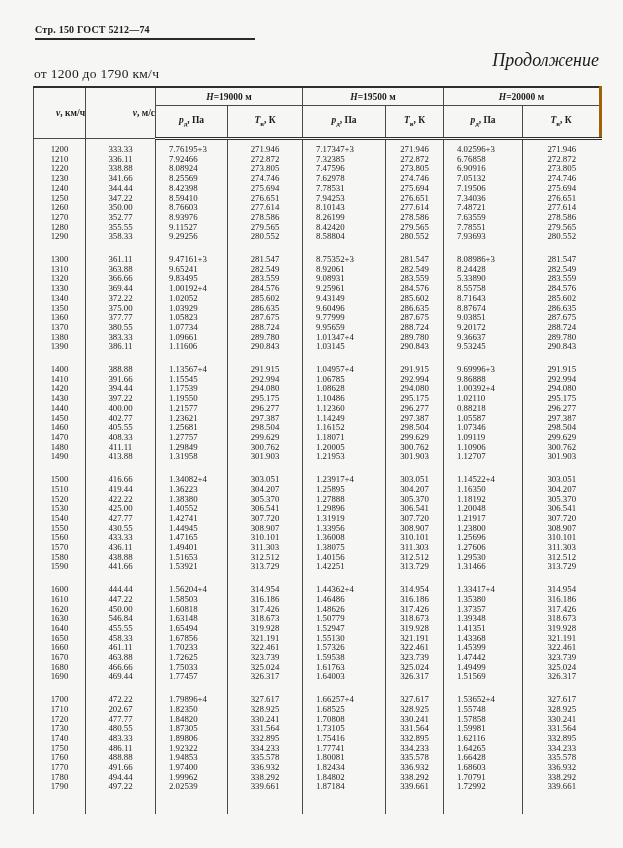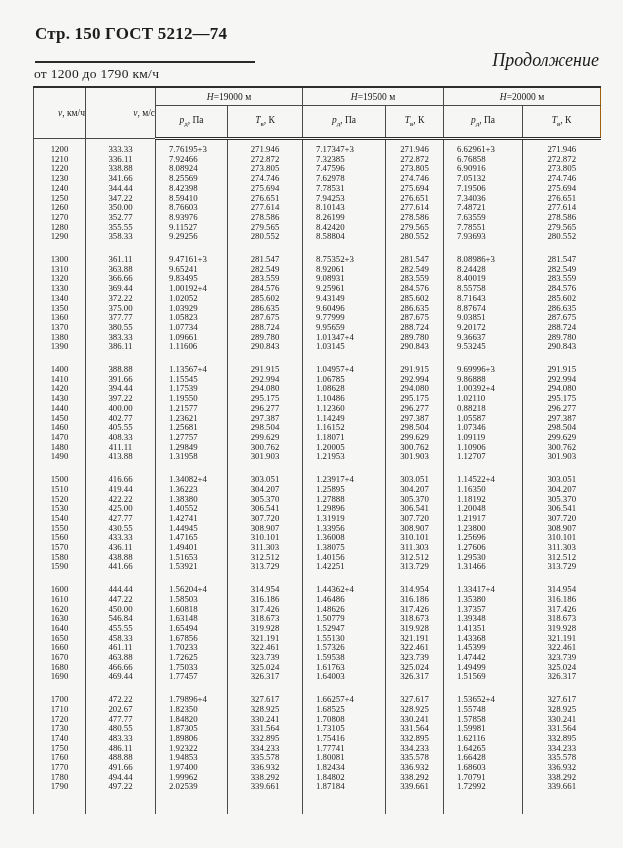--- a/index.html
+++ b/index.html
@@ -6,45 +6,45 @@
   body{
     width:623px;height:848px;
     background:#f6f6f4;
     font-family:"Liberation Serif", serif;
     color:#1c1c1c;
     position:relative;
     overflow:hidden;
   }
   .doc-header{
     position:absolute;left:35px;top:24px;
-    font-weight:bold;font-size:17px;letter-spacing:.2px;
+    font-weight:bold;font-size:10px;letter-spacing:.2px;
     border-bottom:2px solid #2a2a2a;
-    padding-bottom:17px;width:220px;
+    padding-bottom:3px;width:220px;
   }
   .continuation{
     position:absolute;right:24px;top:50px;
     font-style:italic;font-size:18px;font-family:Liberation Serif, serif;
   }
   .range-title{
     position:absolute;left:34px;top:66px;
     font-size:13.5px;letter-spacing:.3px;
   }
   table{
     position:absolute;left:33px;top:86px;width:567px;
     border-collapse:collapse;table-layout:fixed;
     border-top:2px solid #2e2e2e;
   }
   col.c1{width:52px}col.c2{width:70px}col.c3{width:72px}col.c4{width:75px}
   col.c5{width:83px}col.c6{width:58px}col.c7{width:79px}col.c8{width:78px}
   th{
-    font-weight:normal;font-size:9.5px;
+    font-weight:bold;font-size:9.5px;
     border-left:1px solid #4a4a4a;
     text-align:center;vertical-align:middle;padding:0;
   }
-  th.last, td.last-head{border-right:1px solid #a16207;}
+  th.last, td.last-head{border-right:3px solid #a16207;}
   tr.h-row1 th{height:17px;border-bottom:1px solid #4a4a4a;}
   tr.h-row2 th{height:31px;border-bottom:3px double #2e2e2e;}
   th.vcell{border-bottom:3px double #2e2e2e;text-align:right;}
   .sym{font-style:italic;}
   sub{font-size:7px;}
   td{
     border-left:1px solid #4a4a4a;
     font-size:8.8px;line-height:9.7px;height:9.7px;
     text-align:center;vertical-align:middle;
     padding:0;white-space:nowrap;overflow:visible;
@@ -100,21 +100,21 @@
         <td></td>
         <td></td>
       </tr>
       <tr>
         <td>1200</td>
         <td>333.33</td>
         <td class="pcol">7.76195+3</td>
         <td>271.946</td>
         <td class="pcol">7.17347+3</td>
         <td>271.946</td>
-        <td class="pcol">6.62961+3</td>
+        <td class="pcol">4.02596+3</td>
         <td>271.946</td>
       </tr>
       <tr>
         <td>1210</td>
         <td>336.11</td>
         <td class="pcol">7.92466</td>
         <td>272.872</td>
         <td class="pcol">7.32385</td>
         <td>272.872</td>
         <td class="pcol">6.76858</td>
@@ -230,21 +230,21 @@
         <td class="pcol">8.24428</td>
         <td>282.549</td>
       </tr>
       <tr>
         <td>1320</td>
         <td>366.66</td>
         <td class="pcol">9.83495</td>
         <td>283.559</td>
         <td class="pcol">9.08931</td>
         <td>283.559</td>
-        <td class="pcol">8.40019</td>
+        <td class="pcol">5.33890</td>
         <td>283.559</td>
       </tr>
       <tr>
         <td>1330</td>
         <td>369.44</td>
         <td class="pcol">1.00192+4</td>
         <td>284.576</td>
         <td class="pcol">9.25961</td>
         <td>284.576</td>
         <td class="pcol">8.55758</td>

